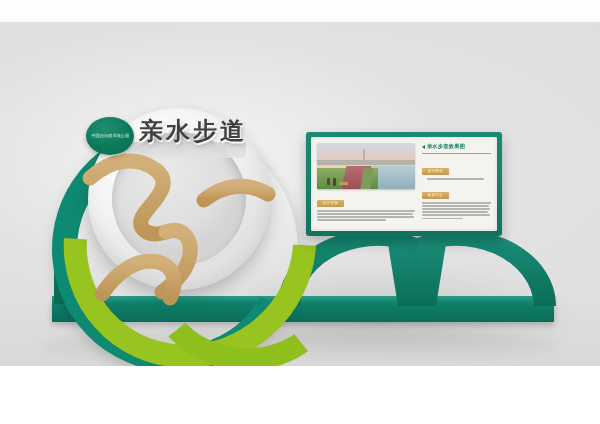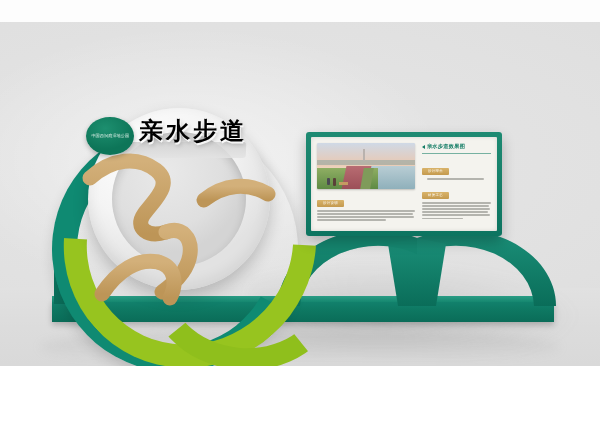--- a/index.html
+++ b/index.html
@@ -107,21 +107,21 @@
     background:radial-gradient(60% 55% at 40% 30%,#1d8f6f,#0d7558);
     display:flex;align-items:center;justify-content:center;
     box-shadow:0 2px 5px rgba(0,0,0,.25);
   }
   .badge span{
     color:#eaf6ef;font-size:4.2px;letter-spacing:.1px;line-height:1.1;
     text-align:center;white-space:nowrap;transform:scale(.98);
   }
   .main-title{
     position:absolute;left:139px;top:93px;
-    font-size:24px;font-weight:bold;color:#000000;letter-spacing:3px;
+    font-size:24px;font-weight:bold;color:#404040;letter-spacing:3px;
     text-shadow:1px 2px 0 rgba(255,255,255,.85), 2px 3px 4px rgba(0,0,0,.22);
     white-space:nowrap;
   }
 
   
   .arches{position:absolute;left:276px;top:206px;width:282px;height:78px;}
 
   
   .board-frame{
     position:absolute;left:306px;top:110px;width:196px;height:104px;

